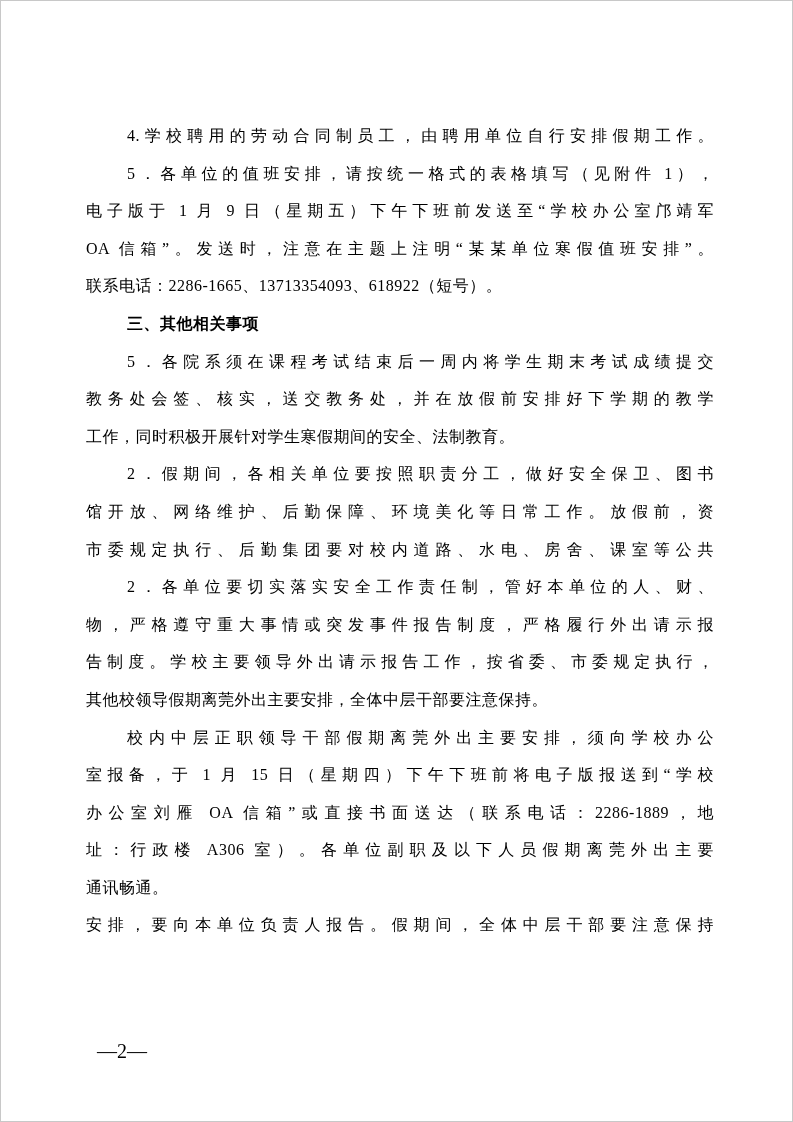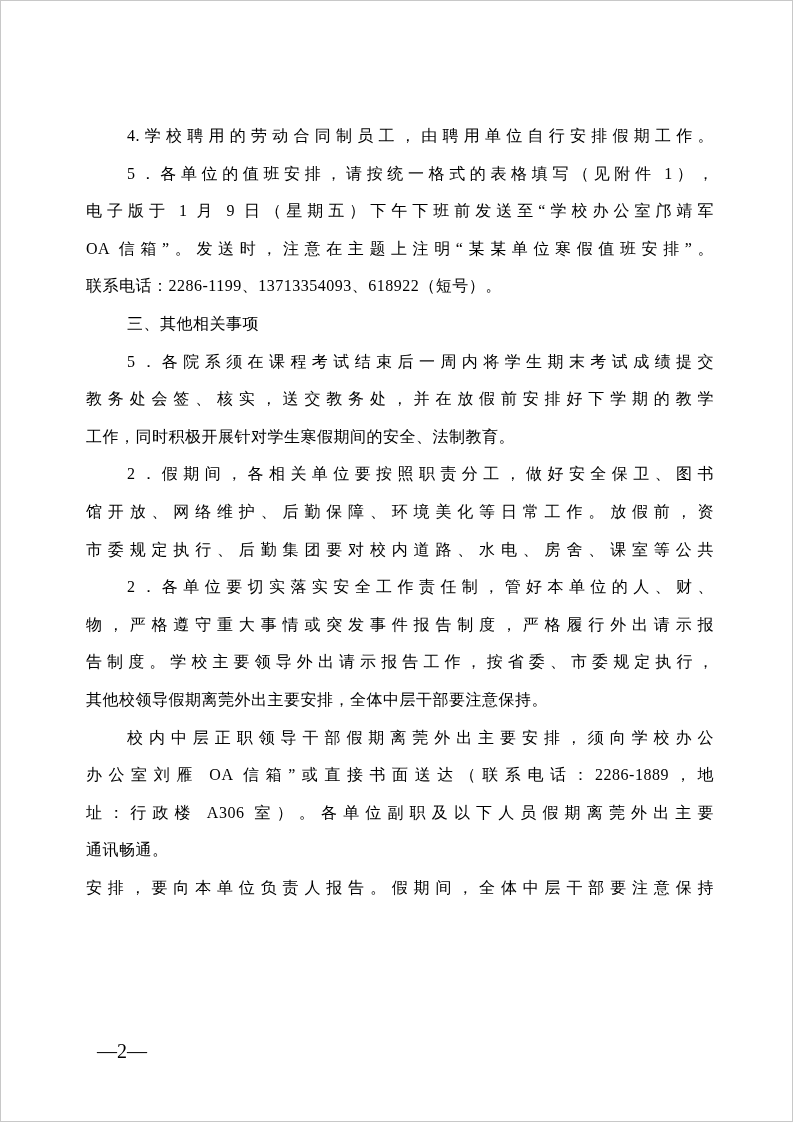--- a/index.html
+++ b/index.html
@@ -35,53 +35,54 @@
   .line.fill {
     text-align: justify;
     text-align-last: justify;
     text-justify: inter-character;
   }
   .line.indent {
     padding-left: 41px;
   }
   .line.heading {
     font-family: "Liberation Sans", "DejaVu Sans", sans-serif;
-    font-weight: normal;
+    font-weight: bold;
   }
   .page-footer {
     position: absolute;
     top: 1036px;
     left: 96px;
     font-size: 20px;
     line-height: 28px;
     letter-spacing: 0px;
     font-family: "Liberation Serif", "DejaVu Serif", serif;
   }
 </style>
 </head>
 <body>
 
 <div class="page">
   <div class="doc-body" id="doc-body">
       <div class="line indent fill">4.学校聘用的劳动合同制员工，由聘用单位自行安排假期工作。</div>
       <div class="line indent fill">5．各单位的值班安排，请按统一格式的表格填写（见附件 1），</div>
       <div class="line fill">电子版于 1 月 9 日（星期五）下午下班前发送至“学校办公室邝靖军</div>
       <div class="line fill">OA 信箱”。发送时，注意在主题上注明“某某单位寒假值班安排”。</div>
-      <div class="line">联系电话：2286-1199、13713354093、618922（短号）。</div>
+      <div class="line">联系电话：2286-1665、13713354093、618922（短号）。</div>
       <div class="line indent heading">三、其他相关事项</div>
       <div class="line indent fill">5．各院系须在课程考试结束后一周内将学生期末考试成绩提交</div>
       <div class="line fill">教务处会签、核实，送交教务处，并在放假前安排好下学期的教学</div>
       <div class="line">工作，同时积极开展针对学生寒假期间的安全、法制教育。</div>
       <div class="line indent fill">2．假期间，各相关单位要按照职责分工，做好安全保卫、图书</div>
       <div class="line fill">馆开放、网络维护、后勤保障、环境美化等日常工作。放假前，资</div>
       <div class="line fill">市委规定执行、后勤集团要对校内道路、水电、房舍、课室等公共</div>
       <div class="line indent fill">2．各单位要切实落实安全工作责任制，管好本单位的人、财、</div>
       <div class="line fill">物，严格遵守重大事情或突发事件报告制度，严格履行外出请示报</div>
       <div class="line fill">告制度。学校主要领导外出请示报告工作，按省委、市委规定执行，</div>
       <div class="line">其他校领导假期离莞外出主要安排，全体中层干部要注意保持。</div>
       <div class="line indent fill">校内中层正职领导干部假期离莞外出主要安排，须向学校办公</div>
+      <div class="line fill">室报备，于 1 月 15 日（星期四）下午下班前将电子版报送到“学校</div>
       <div class="line fill">办公室刘雁 OA 信箱”或直接书面送达（联系电话：2286-1889，地</div>
       <div class="line fill">址：行政楼 A306 室）。各单位副职及以下人员假期离莞外出主要</div>
       <div class="line">通讯畅通。</div>
       <div class="line fill">安排，要向本单位负责人报告。假期间，全体中层干部要注意保持</div>
     </div>
   <div class="page-footer">—2—</div>
 </div>
 
 </body></html>

